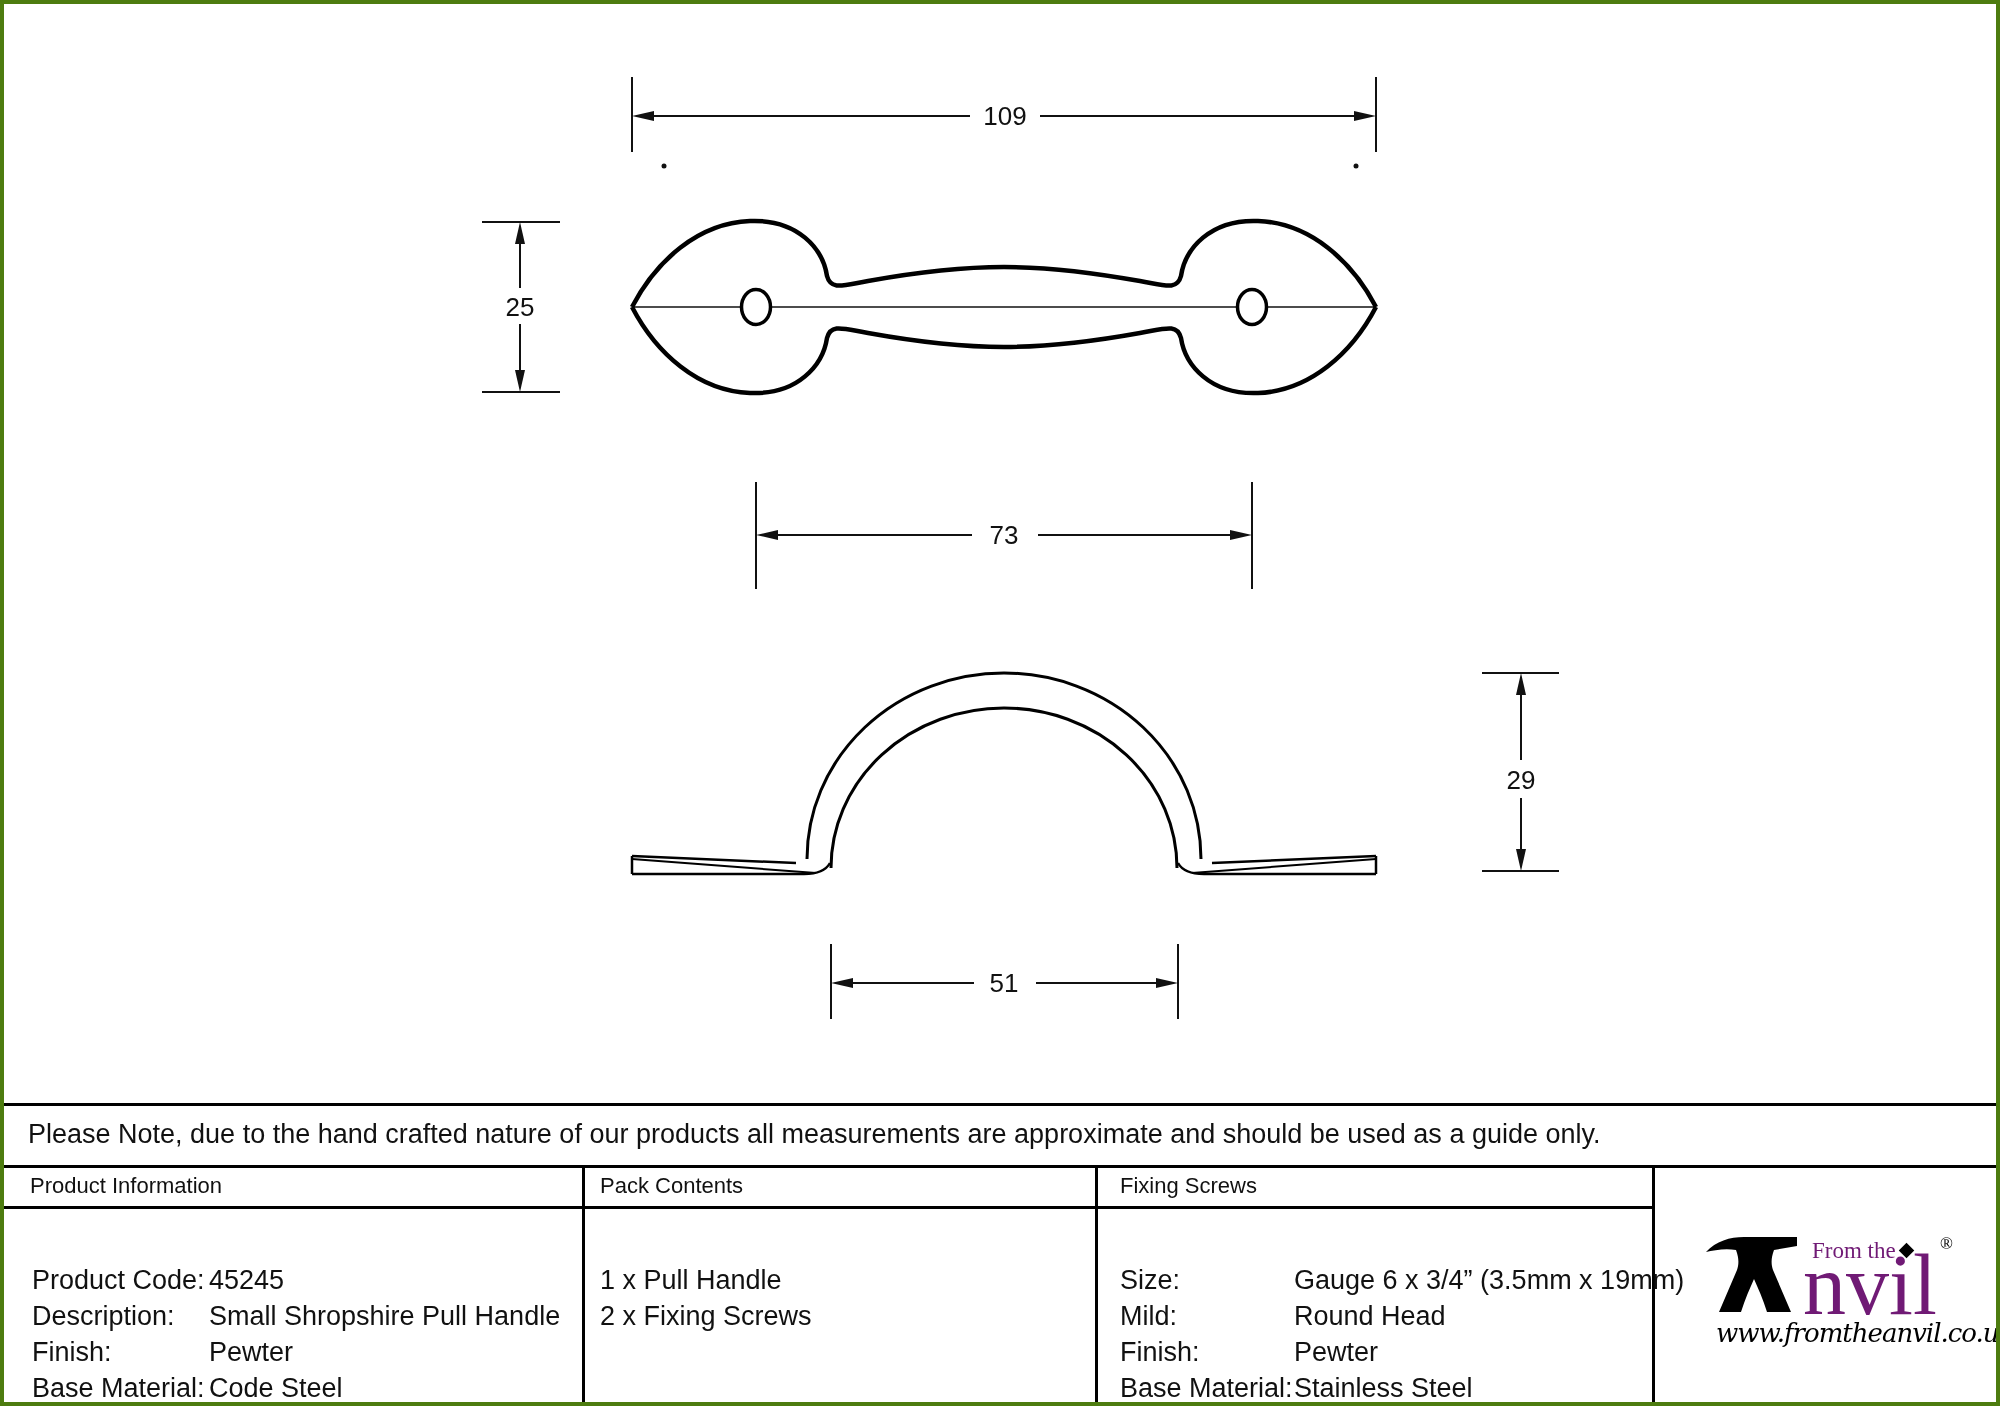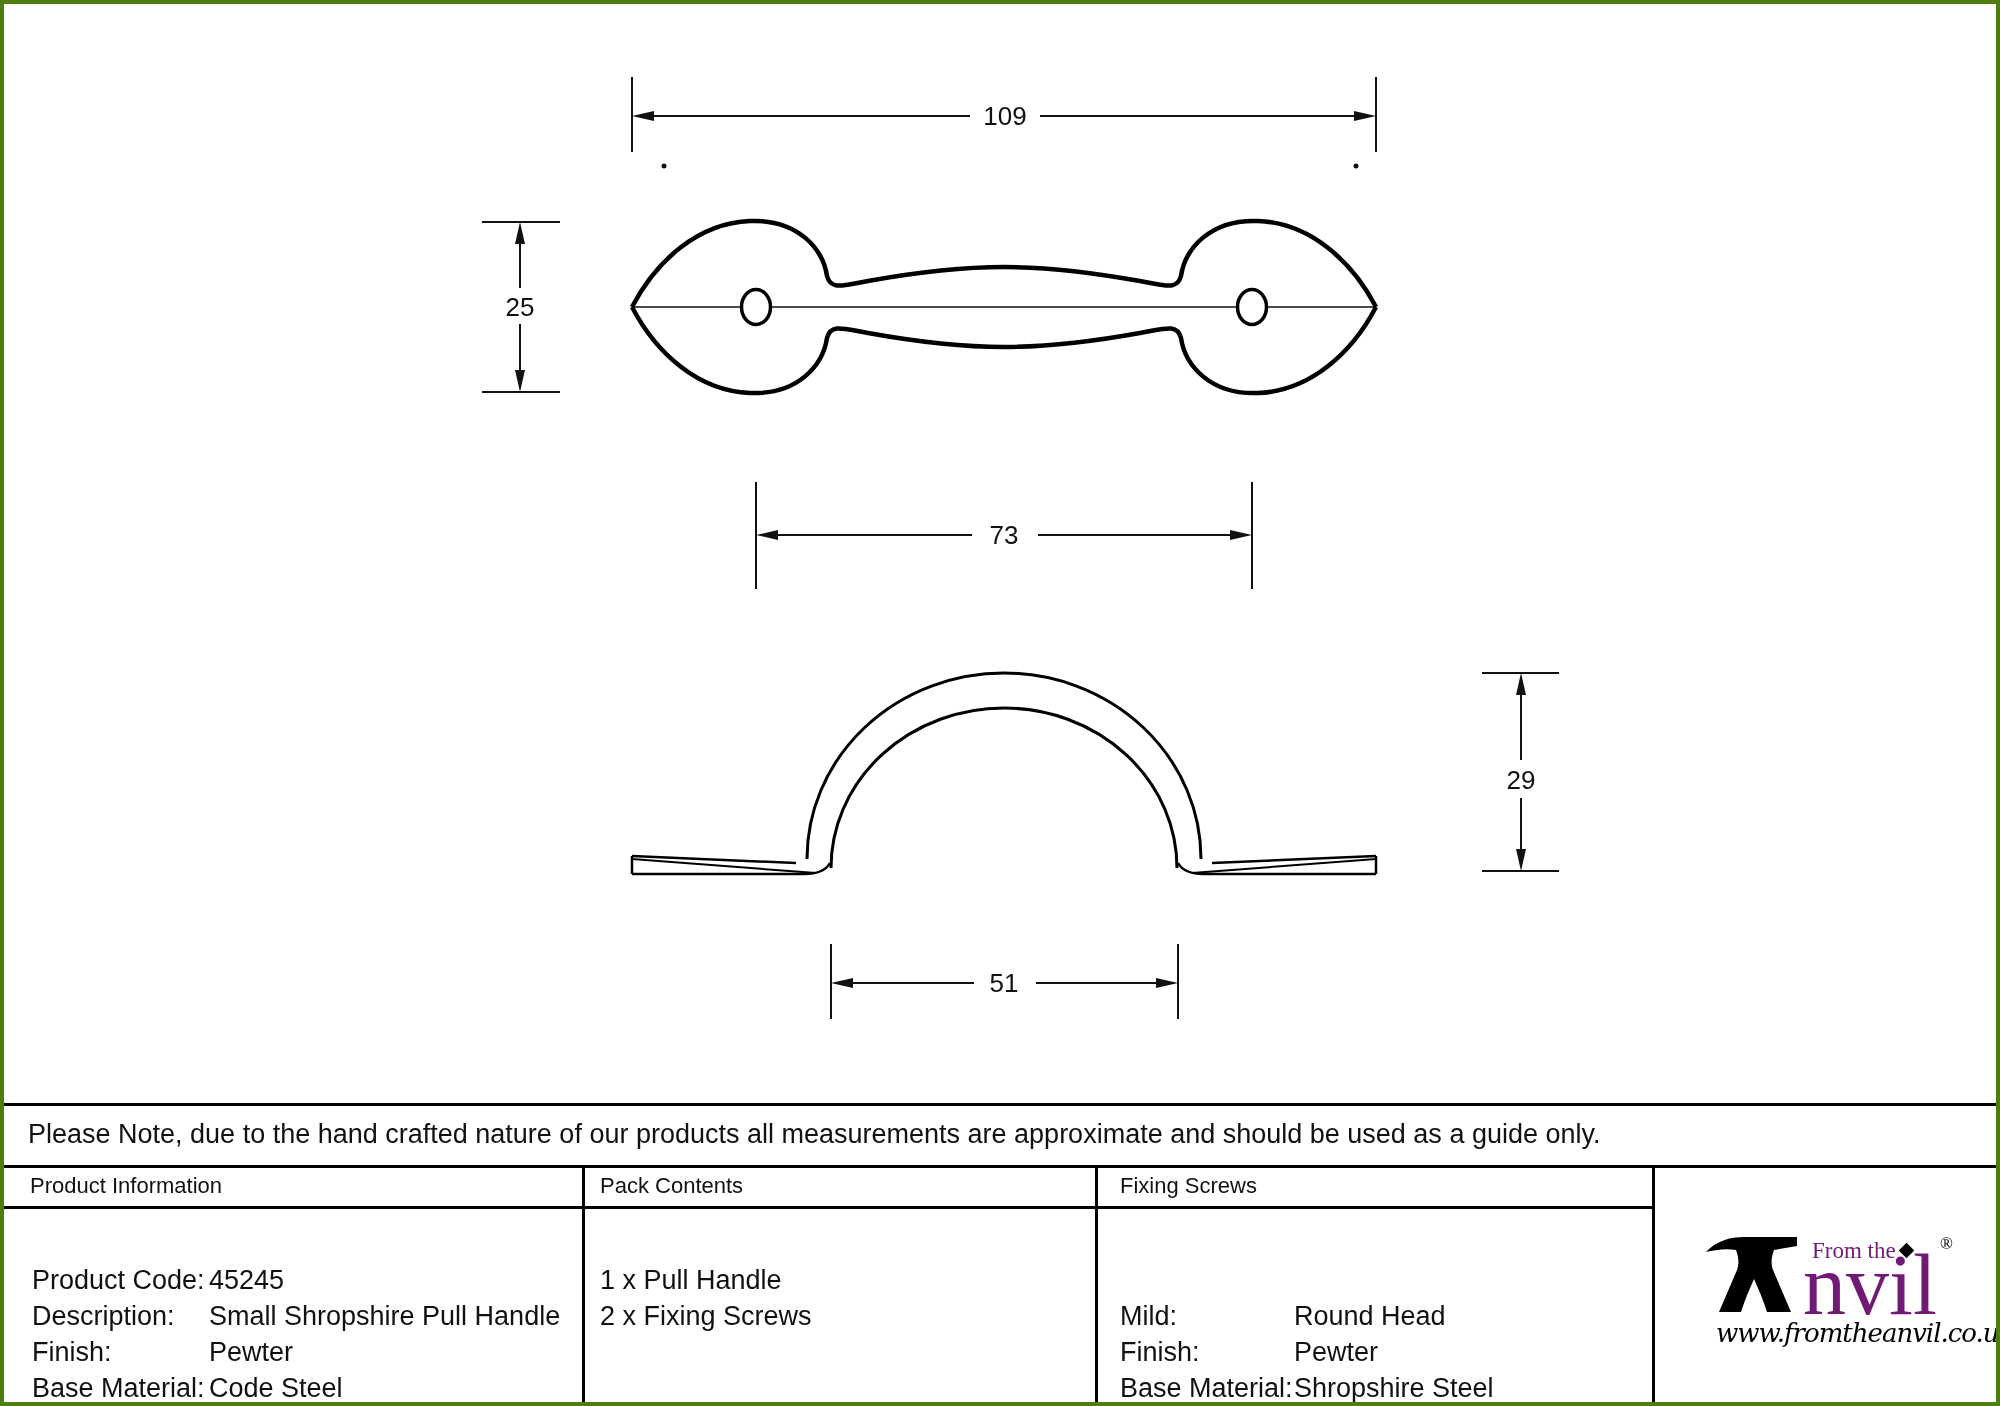--- a/index.html
+++ b/index.html
@@ -141,31 +141,35 @@
     <span>Pewter</span>
   </div>
   <div class="cell-row prod" style="left:28px;top:1328px">
     <span class="lbl">Base Material:</span>
     <span>Code Steel</span>
   </div>
 
   <div class="cell-row" style="left:596px;top:1220px">1 x Pull Handle</div>
   <div class="cell-row" style="left:596px;top:1256px">2 x Fixing Screws</div>
 
+  <div class="cell-row fix" style="left:1116px;top:1220px">
+    <span class="lbl">Size:</span>
+    <span>Gauge 6 x 3/4” (3.5mm x 19mm)</span>
+  </div>
   <div class="cell-row fix" style="left:1116px;top:1256px">
     <span class="lbl">Mild:</span>
     <span>Round Head</span>
   </div>
   <div class="cell-row fix" style="left:1116px;top:1292px">
     <span class="lbl">Finish:</span>
     <span>Pewter</span>
   </div>
   <div class="cell-row fix" style="left:1116px;top:1328px">
     <span class="lbl">Base Material:</span>
-    <span>Shropshire Steel</span>
+    <span>Stainless Steel</span>
   </div>
 
   <svg class="abs" style="left:1700px;top:1228px" width="100" height="85" viewBox="0 0 100 85">
     <path fill="#000" d="M 2 20 C 12 9, 26 5, 40 5 L 93 5 L 93 14 L 70 18 C 67 26, 67 32, 69 38 L 87 80 L 63 80 C 59 67, 54 56, 50 47 C 46 56, 41 67, 37 80 L 15 80 L 33 38 C 35 32, 35 26, 32 18 C 22 16, 10 18, 2 20 Z"></path>
   </svg>
   <div class="logo-tagline">From the</div>
   <div class="logo-diamond"></div>
   <div class="logo-brand">nvil</div>
   <div class="logo-reg">®</div>
   <div class="logo-site">www.fromtheanvil.co.uk</div>

